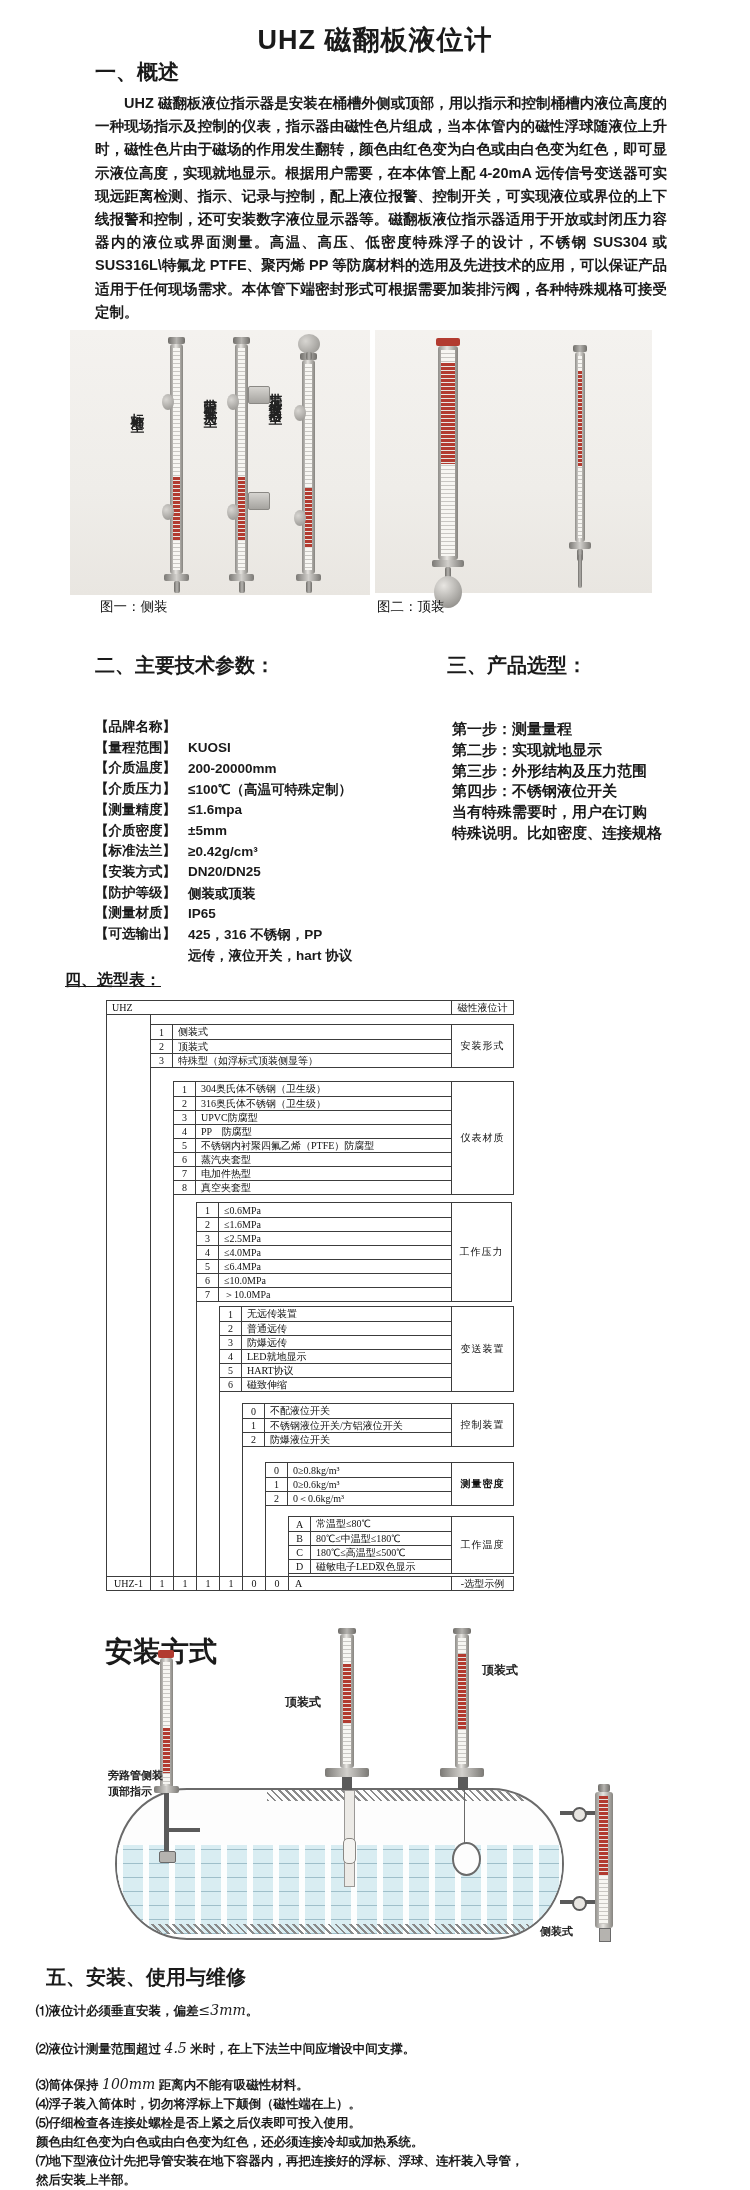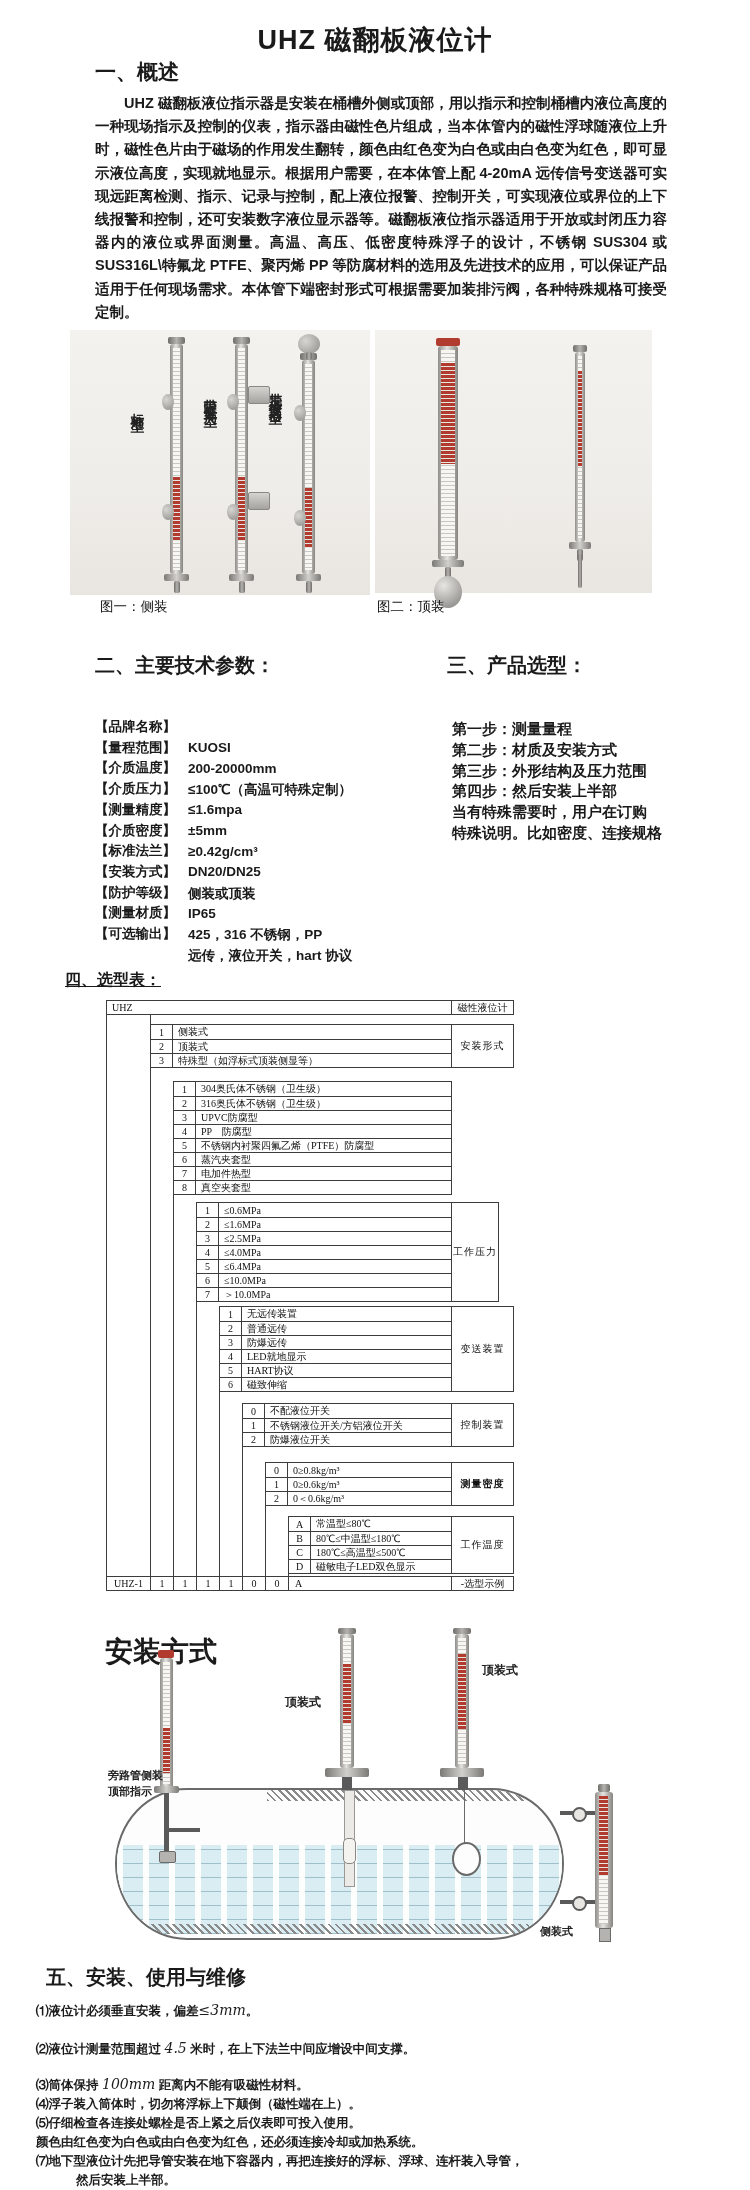--- a/index.html
+++ b/index.html
@@ -157,23 +157,23 @@
       <div class="abs pkey" style="left:0;top:0;">【测量材质】</div>
       <div class="abs pval" style="left:93px;top:1px;white-space:nowrap;">425，316 不锈钢，PP</div>
     </div>
     <div class="abs" style="left:0;top:207.0px;width:330px;height:20px;">
       <div class="abs pkey" style="left:0;top:0;">【可选输出】</div>
       <div class="abs pval" style="left:93px;top:1px;white-space:nowrap;">远传，液位开关，hart 协议</div>
     </div>
   </div>
 <div class="abs" id="selection-list" style="left:452px;top:720px;width:260px;">
     <div class="abs step" style="left:0;top:0.0px;">第一步：测量量程</div>
-    <div class="abs step" style="left:0;top:20.8px;">第二步：材质及安装方式</div>
+    <div class="abs step" style="left:0;top:20.8px;">第二步：实现就地显示</div>
     <div class="abs step" style="left:0;top:41.6px;">第三步：外形结构及压力范围</div>
-    <div class="abs step" style="left:0;top:62.4px;">第四步：然后安装上半部</div>
+    <div class="abs step" style="left:0;top:62.4px;">第四步：不锈钢液位开关</div>
     <div class="abs step" style="left:0;top:83.2px;text-align:center;">当有特殊需要时，用户在订购</div>
     <div class="abs step" style="left:0;top:104.0px;">特殊说明。比如密度、连接规格</div>
   </div>
 
 <div class="abs h3" style="left:65px;top:970px;">四、选型表：</div>
 <div class="abs" id="model-table" style="left:106px;top:1000px;width:408px;height:592px;">
     <div class="tcell" style="left:0px;top:0px;width:346px;height:15px;justify-content:flex-start;padding-left:5px;">UHZ</div>
     <div class="tcell" style="left:345px;top:0px;width:63px;height:15px;justify-content:center;">磁性液位计</div>
     <div class="tgroup" style="left:44px;top:24px;width:302px;height:44px;">
       <div class="trow">
@@ -218,20 +218,21 @@
       </div>
       <div class="trow">
         <div class="tcode">7</div>
         <div class="tdesc">电加件热型</div>
       </div>
       <div class="trow">
         <div class="tcode">8</div>
         <div class="tdesc">真空夹套型</div>
       </div>
     </div>
+    <div class="tcell" style="left: 345px; top: 81px; width: 63px; height: 114px; justify-content: center; letter-spacing: 1px;">仪表材质</div>
     <div class="vline" style="left:67px;top:195px;height:381px;"></div>
     <div class="tgroup" style="left:90px;top:202px;width:256px;height:100px;">
       <div class="trow">
         <div class="tcode">1</div>
         <div class="tdesc">≤0.6MPa</div>
       </div>
       <div class="trow">
         <div class="tcode">2</div>
         <div class="tdesc">≤1.6MPa</div>
       </div>
@@ -249,21 +250,21 @@
       </div>
       <div class="trow">
         <div class="tcode">6</div>
         <div class="tdesc">≤10.0MPa</div>
       </div>
       <div class="trow">
         <div class="tcode">7</div>
         <div class="tdesc">＞10.0MPa</div>
       </div>
     </div>
-    <div class="tcell" style="left: 345px; top: 202px; width: 48px; height: 100px; justify-content: center; letter-spacing: 1px;">工作压力</div>
+    <div class="tcell" style="left: 345px; top: 202px; width: 61px; height: 100px; justify-content: center; letter-spacing: 1px;">工作压力</div>
     <div class="vline" style="left:90px;top:302px;height:274px;"></div>
     <div class="tgroup" style="left:113px;top:306px;width:233px;height:86px;">
       <div class="trow">
         <div class="tcode">1</div>
         <div class="tdesc">无远传装置</div>
       </div>
       <div class="trow">
         <div class="tcode">2</div>
         <div class="tdesc">普通远传</div>
       </div>
@@ -414,13 +415,13 @@
 <div class="abs h2" style="left:46px;top:1964px;">五、安装、使用与维修</div>
 <div id="notes-host"></div>
 
 <div class="note" style="top:2002px;"><span>⑴液位计必须垂直安装，偏差</span><span class="num">≤3mm</span><span>。</span></div>
 <div class="note" style="top:2040px;"><span>⑵液位计测量范围超过 </span><span class="num">4.5</span><span> 米时，在上下法兰中间应增设中间支撑。</span></div>
 <div class="note" style="top:2076px;"><span>⑶筒体保持 </span><span class="num">100mm</span><span> 距离内不能有吸磁性材料。</span></div>
 <div class="note" style="top:2096px;"><span>⑷浮子装入筒体时，切勿将浮标上下颠倒（磁性端在上）。</span></div>
 <div class="note" style="top:2115px;"><span>⑸仔细检查各连接处螺栓是否上紧之后仪表即可投入使用。</span></div>
 <div class="note" style="top:2134px;"><span>颜色由红色变为白色或由白色变为红色，还必须连接冷却或加热系统。</span></div>
 <div class="note" style="top:2153px;"><span>⑺地下型液位计先把导管安装在地下容器内，再把连接好的浮标、浮球、连杆装入导管，</span></div>
-<div class="note" style="top:2172px;margin-left:40px;"><span>然后安装上半部。</span></div>
+<div class="note" style="top:2172px;"><span>然后安装上半部。</span></div>
 
 </body></html>

